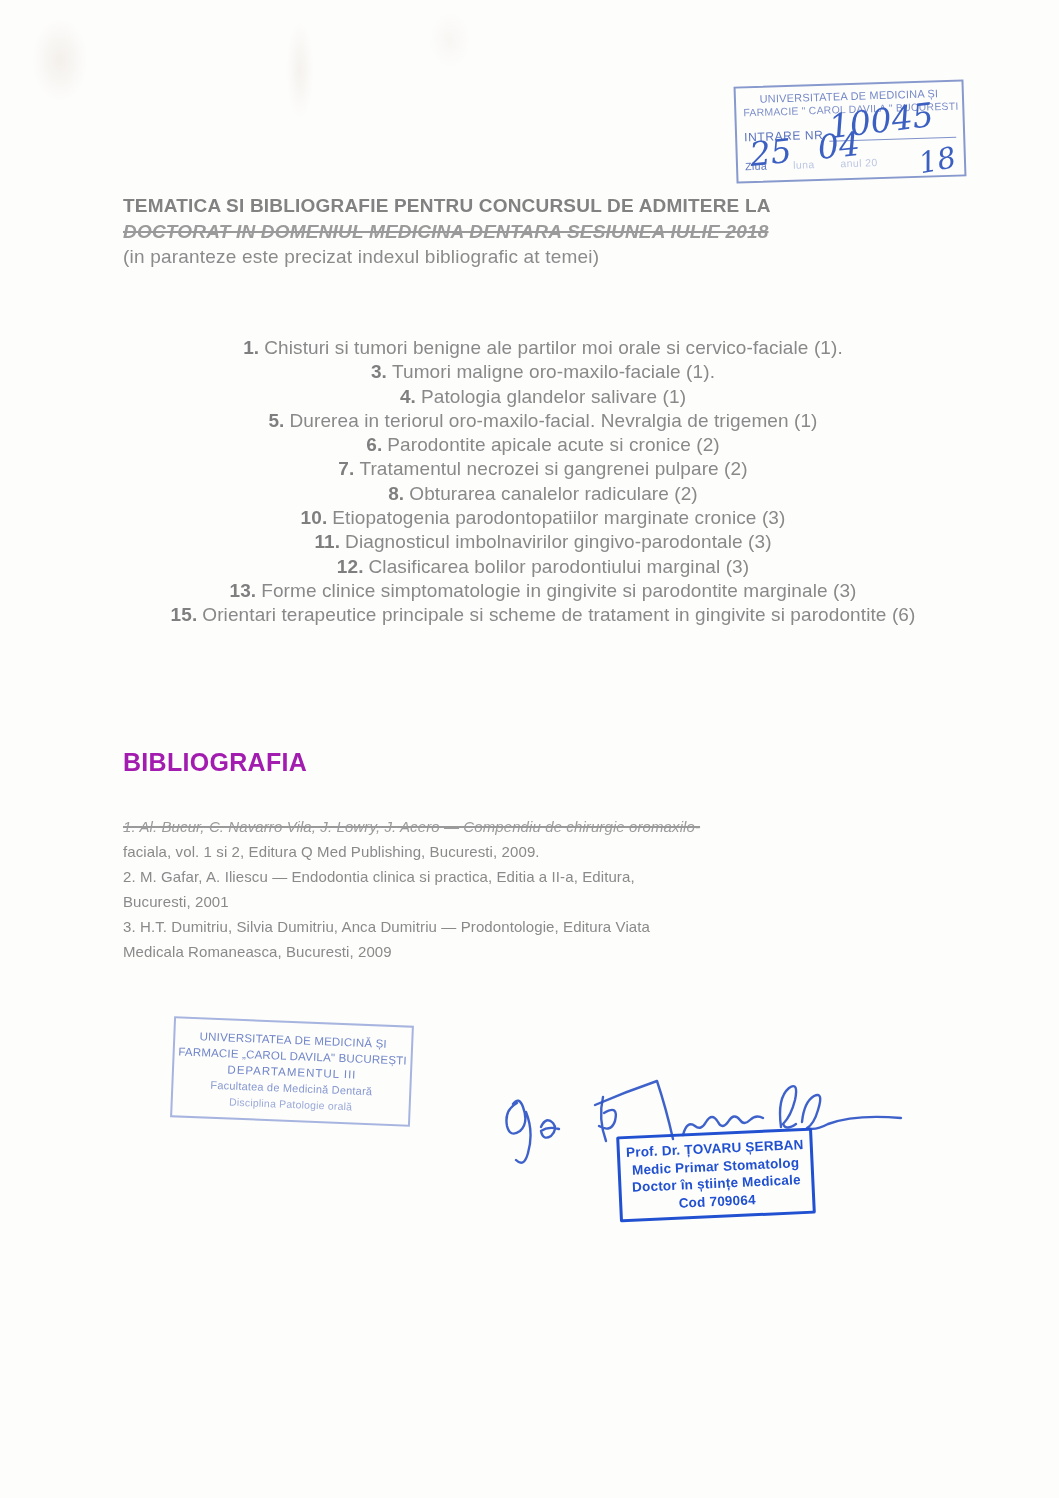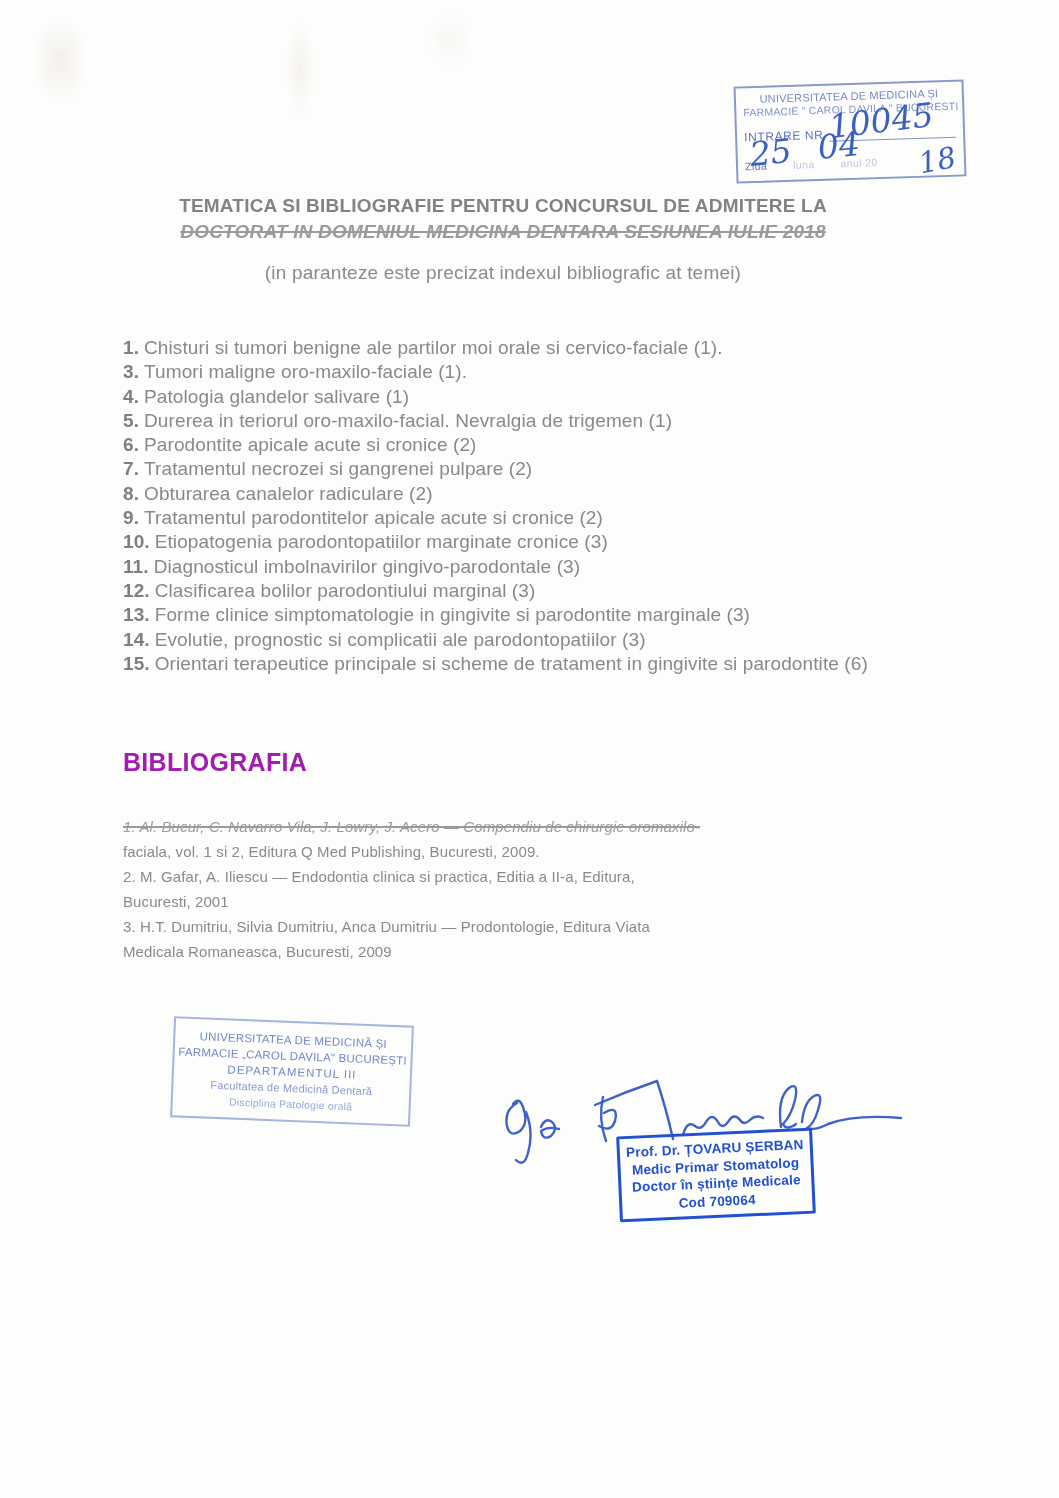--- a/index.html
+++ b/index.html
@@ -19,35 +19,35 @@
       radial-gradient(ellipse 40px 60px at 60px 60px, rgba(200,180,160,.18), transparent 70%),
       radial-gradient(ellipse 20px 70px at 300px 70px, rgba(200,180,160,.15), transparent 70%),
       radial-gradient(ellipse 30px 40px at 450px 40px, rgba(210,190,170,.10), transparent 70%);
     pointer-events:none;
   }
 
   
   .title-block{
     position:absolute;left:123px;top:193px;width:760px;
     font-size:19px;font-weight:bold;color:#828282;
-    line-height:25.5px;letter-spacing:.2px;text-align:center;
+    line-height:25.5px;letter-spacing:.2px;
   }
-  .subtitle{font-weight:normal;color:#8b8b8b;margin-top:16px;}
+  .subtitle{font-weight:normal;color:#8b8b8b;}
   .degraded{
     text-decoration:line-through;
     text-decoration-thickness:1.5px;
     text-decoration-color:#9a9a9a;
     color:#9b9b9b;
     font-style:italic;
   }
 
   .topics{
     position:absolute;left:123px;top:336px;width:840px;
     margin:0;padding:0;list-style:none;
-    font-size:19px;color:#898989;line-height:24.3px;letter-spacing:.1px;
+    font-size:19px;color:#898989;line-height:24.3px;letter-spacing:.1px;text-align:center;
   }
   .topics .num{font-weight:bold;color:#7f7f7f;margin-right:5px;}
 
   .biblio-heading{
     position:absolute;left:123px;top:748px;
     font-size:25px;font-weight:bold;color:#a21caf;letter-spacing:.3px;
   }
   .biblio{
     position:absolute;left:123px;top:814px;width:820px;
     font-size:15px;color:#8a8a8a;line-height:25px;letter-spacing:.1px;
@@ -139,26 +139,24 @@
   </div>
 
   <ol class="topics">
     <li><span class="num">1.</span><span>Chisturi si tumori benigne ale partilor moi orale si cervico-faciale (1).</span></li>
     <li><span class="num">3.</span><span>Tumori maligne oro-maxilo-faciale (1).</span></li>
     <li><span class="num">4.</span><span>Patologia glandelor salivare (1)</span></li>
     <li><span class="num">5.</span><span>Durerea in teriorul oro-maxilo-facial. Nevralgia de trigemen (1)</span></li>
     <li><span class="num">6.</span><span>Parodontite apicale acute si cronice (2)</span></li>
     <li><span class="num">7.</span><span>Tratamentul necrozei si gangrenei pulpare (2)</span></li>
     <li><span class="num">8.</span><span>Obturarea canalelor radiculare (2)</span></li>
-    <li><span class="num">9.</span><span>Tratamentul parodontitelor apicale acute si cronice (2)</span></li>
     <li><span class="num">10.</span><span>Etiopatogenia parodontopatiilor marginate cronice (3)</span></li>
     <li><span class="num">11.</span><span>Diagnosticul imbolnavirilor gingivo-parodontale (3)</span></li>
     <li><span class="num">12.</span><span>Clasificarea bolilor parodontiului marginal (3)</span></li>
     <li><span class="num">13.</span><span>Forme clinice simptomatologie in gingivite si parodontite marginale (3)</span></li>
-    <li><span class="num">14.</span><span>Evolutie, prognostic si complicatii ale parodontopatiilor (3)</span></li>
     <li><span class="num">15.</span><span>Orientari terapeutice principale si scheme de tratament in gingivite si parodontite (6)</span></li>
   </ol>
 
   <div class="biblio-heading">BIBLIOGRAFIA</div>
   <div class="biblio">
     <div class="degraded">1. Al. Bucur, C. Navarro Vila, J. Lowry, J. Acero — Compendiu de chirurgie oromaxilo-</div>
     <div>faciala, vol. 1 si 2, Editura Q Med Publishing, Bucuresti, 2009.</div>
     <div>2. M. Gafar, A. Iliescu — Endodontia clinica si practica, Editia a II-a, Editura,</div>
     <div>Bucuresti, 2001</div>
     <div>3. H.T. Dumitriu, Silvia Dumitriu, Anca Dumitriu — Prodontologie, Editura Viata</div>

